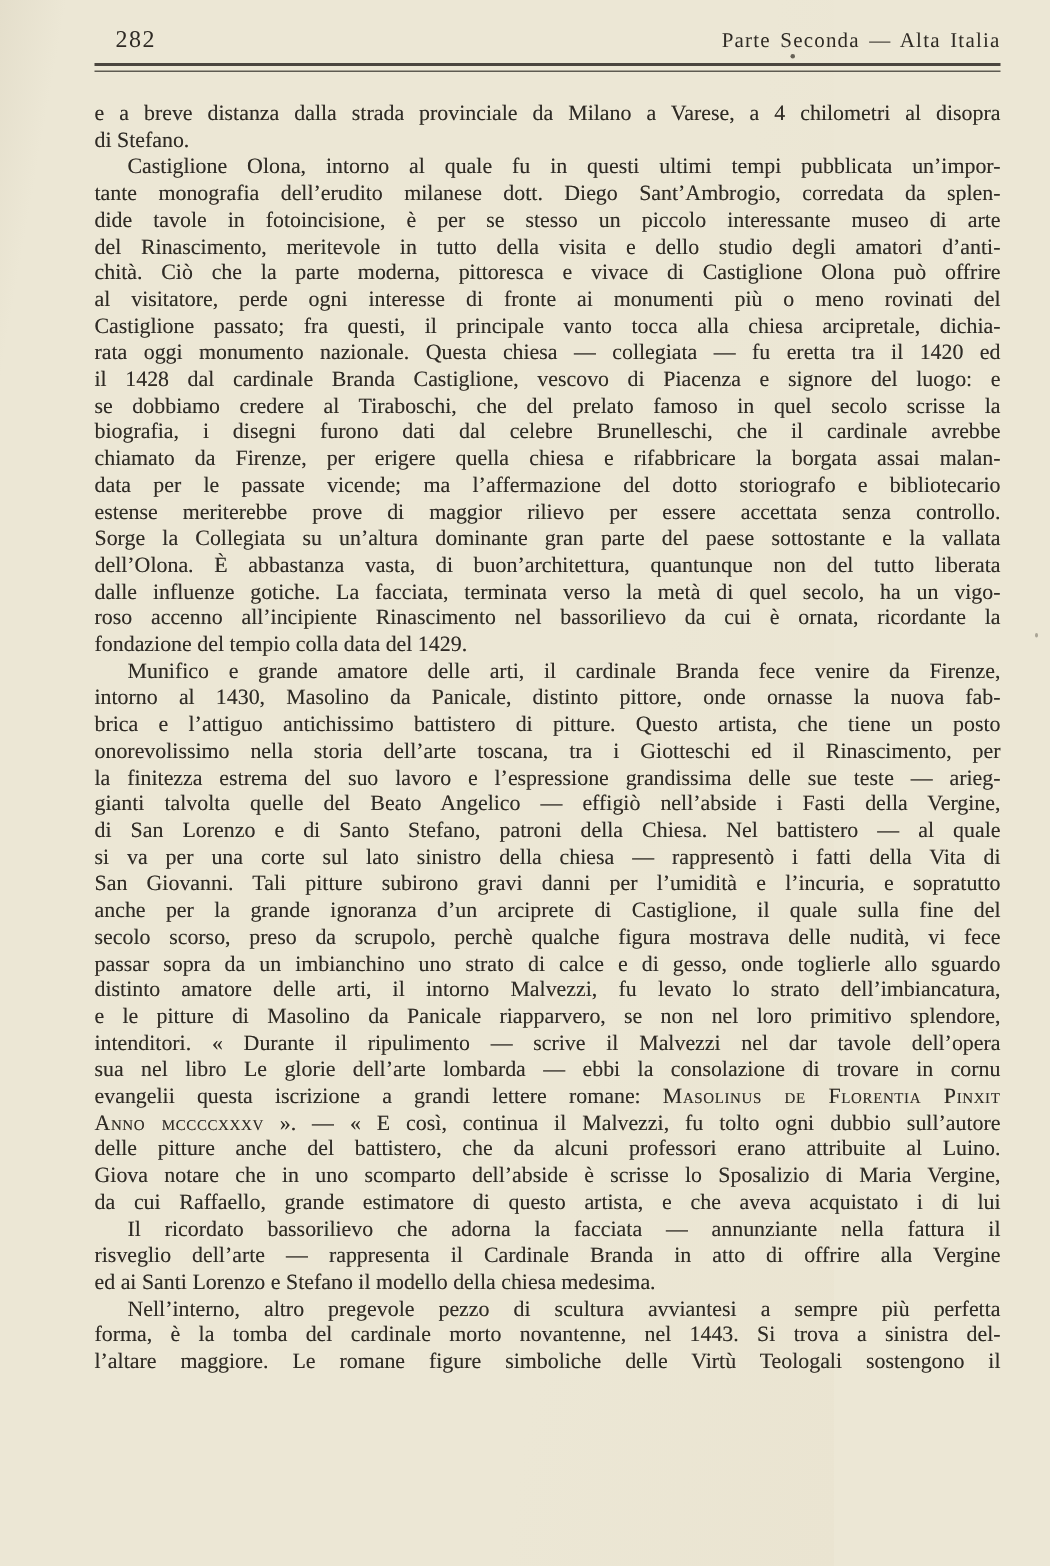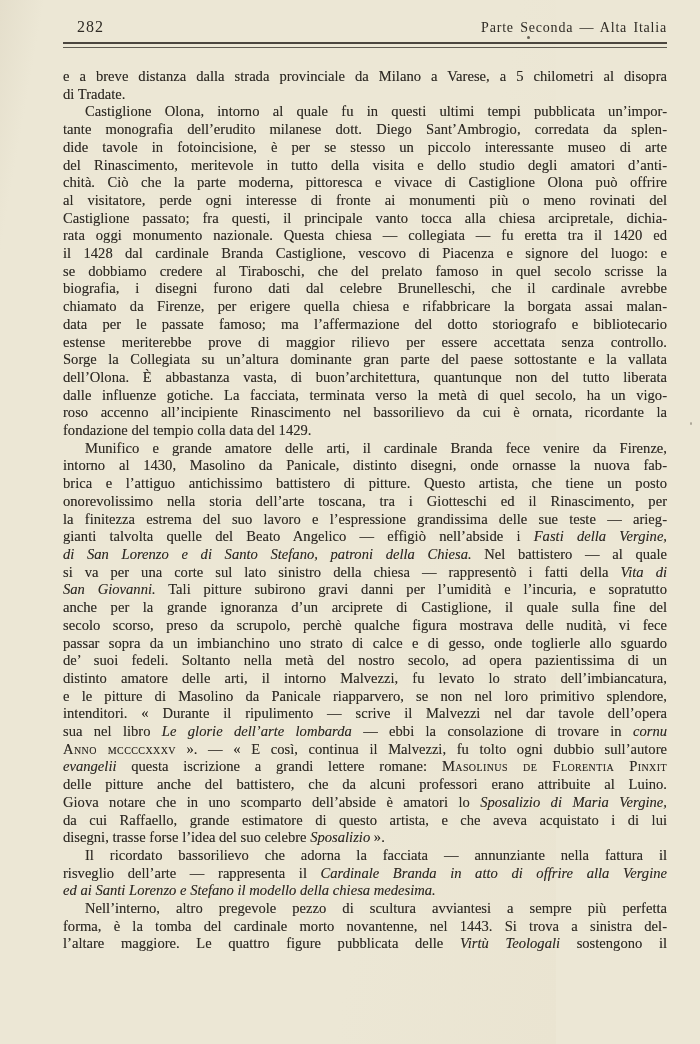--- a/index.html
+++ b/index.html
@@ -41,92 +41,90 @@
     text-align:justify;
     -moz-text-align-last:justify;
     text-align-last:justify;
     white-space:normal;
   }
   .line.end{
     -moz-text-align-last:left;
     text-align-last:left;
   }
   .line.ind{text-indent:22px;}
-  .seg-i{font-style:italic;}
+  .seg-i{}
   .seg-sc{font-variant:small-caps;letter-spacing:0.4px;}
   .speck{position:absolute;border-radius:50%;background:rgba(58,52,43,0.75);}
   .speck.s1{left:527px;top:36px;width:3px;height:3px;}
   .speck.s2{left:690px;top:422px;width:2px;height:3px;opacity:0.5;}
 </style>
 </head>
 <body>
 
 <div class="sheet">
   <header>
     <span class="pagenum">282</span>
     <span class="runtitle">Parte Seconda — Alta Italia</span>
   </header>
   <div class="rule"></div>
   <main>
       <div class="para">
-        <div class="line"><span class="seg-n">e a breve distanza dalla strada provinciale da Milano a Varese, a 5 chilometri al disopra</span></div>
-        <div class="line end"><span class="seg-n">di Tradate.</span></div>
+        <div class="line"><span class="seg-n">e a breve distanza dalla strada provinciale da Milano a Varese, a 4 chilometri al disopra</span></div>
+        <div class="line end"><span class="seg-n">di Stefano.</span></div>
       </div>
       <div class="para">
         <div class="line ind"><span class="seg-n">Castiglione Olona, intorno al quale fu in questi ultimi tempi pubblicata un’impor-</span></div>
         <div class="line"><span class="seg-n">tante monografia dell’erudito milanese dott. Diego Sant’Ambrogio, corredata da splen-</span></div>
         <div class="line"><span class="seg-n">dide tavole in fotoincisione, è per se stesso un piccolo interessante museo di arte</span></div>
         <div class="line"><span class="seg-n">del Rinascimento, meritevole in tutto della visita e dello studio degli amatori d’anti-</span></div>
         <div class="line"><span class="seg-n">chità. Ciò che la parte moderna, pittoresca e vivace di Castiglione Olona può offrire</span></div>
         <div class="line"><span class="seg-n">al visitatore, perde ogni interesse di fronte ai monumenti più o meno rovinati del</span></div>
         <div class="line"><span class="seg-n">Castiglione passato; fra questi, il principale vanto tocca alla chiesa arcipretale, dichia-</span></div>
         <div class="line"><span class="seg-n">rata oggi monumento nazionale. Questa chiesa — collegiata — fu eretta tra il 1420 ed</span></div>
         <div class="line"><span class="seg-n">il 1428 dal cardinale Branda Castiglione, vescovo di Piacenza e signore del luogo: e</span></div>
         <div class="line"><span class="seg-n">se dobbiamo credere al Tiraboschi, che del prelato famoso in quel secolo scrisse la</span></div>
         <div class="line"><span class="seg-n">biografia, i disegni furono dati dal celebre Brunelleschi, che il cardinale avrebbe</span></div>
         <div class="line"><span class="seg-n">chiamato da Firenze, per erigere quella chiesa e rifabbricare la borgata assai malan-</span></div>
-        <div class="line"><span class="seg-n">data per le passate famoso; ma l’affermazione del dotto storiografo e bibliotecario</span></div>
+        <div class="line"><span class="seg-n">data per le passate vicende; ma l’affermazione del dotto storiografo e bibliotecario</span></div>
         <div class="line"><span class="seg-n">estense meriterebbe prove di maggior rilievo per essere accettata senza controllo.</span></div>
         <div class="line"><span class="seg-n">Sorge la Collegiata su un’altura dominante gran parte del paese sottostante e la vallata</span></div>
         <div class="line"><span class="seg-n">dell’Olona. È abbastanza vasta, di buon’architettura, quantunque non del tutto liberata</span></div>
         <div class="line"><span class="seg-n">dalle influenze gotiche. La facciata, terminata verso la metà di quel secolo, ha un vigo-</span></div>
         <div class="line"><span class="seg-n">roso accenno all’incipiente Rinascimento nel bassorilievo da cui è ornata, ricordante la</span></div>
         <div class="line end"><span class="seg-n">fondazione del tempio colla data del 1429.</span></div>
       </div>
       <div class="para">
         <div class="line ind"><span class="seg-n">Munifico e grande amatore delle arti, il cardinale Branda fece venire da Firenze,</span></div>
-        <div class="line"><span class="seg-n">intorno al 1430, Masolino da Panicale, distinto disegni, onde ornasse la nuova fab-</span></div>
+        <div class="line"><span class="seg-n">intorno al 1430, Masolino da Panicale, distinto pittore, onde ornasse la nuova fab-</span></div>
         <div class="line"><span class="seg-n">brica e l’attiguo antichissimo battistero di pitture. Questo artista, che tiene un posto</span></div>
         <div class="line"><span class="seg-n">onorevolissimo nella storia dell’arte toscana, tra i Giotteschi ed il Rinascimento, per</span></div>
         <div class="line"><span class="seg-n">la finitezza estrema del suo lavoro e l’espressione grandissima delle sue teste — arieg-</span></div>
         <div class="line"><span class="seg-n">gianti talvolta quelle del Beato Angelico — effigiò nell’abside i </span><span class="seg-i">Fasti della Vergine,</span></div>
         <div class="line"><span class="seg-i">di San Lorenzo e di Santo Stefano, patroni della Chiesa.</span><span class="seg-n"> Nel battistero — al quale</span></div>
         <div class="line"><span class="seg-n">si va per una corte sul lato sinistro della chiesa — rappresentò i fatti della </span><span class="seg-i">Vita di</span></div>
         <div class="line"><span class="seg-i">San Giovanni.</span><span class="seg-n"> Tali pitture subirono gravi danni per l’umidità e l’incuria, e sopratutto</span></div>
         <div class="line"><span class="seg-n">anche per la grande ignoranza d’un arciprete di Castiglione, il quale sulla fine del</span></div>
         <div class="line"><span class="seg-n">secolo scorso, preso da scrupolo, perchè qualche figura mostrava delle nudità, vi fece</span></div>
         <div class="line"><span class="seg-n">passar sopra da un imbianchino uno strato di calce e di gesso, onde toglierle allo sguardo</span></div>
-        <div class="line"><span class="seg-n">de’ suoi fedeli. Soltanto nella metà del nostro secolo, ad opera pazientissima di un</span></div>
         <div class="line"><span class="seg-n">distinto amatore delle arti, il intorno Malvezzi, fu levato lo strato dell’imbiancatura,</span></div>
         <div class="line"><span class="seg-n">e le pitture di Masolino da Panicale riapparvero, se non nel loro primitivo splendore,</span></div>
         <div class="line"><span class="seg-n">intenditori. « Durante il ripulimento — scrive il Malvezzi nel dar tavole dell’opera</span></div>
         <div class="line"><span class="seg-n">sua nel libro </span><span class="seg-i">Le glorie dell’arte lombarda</span><span class="seg-n"> — ebbi la consolazione di trovare in </span><span class="seg-i">cornu</span></div>
+        <div class="line"><span class="seg-i">evangelii</span><span class="seg-n"> questa iscrizione a grandi lettere romane: </span><span class="seg-sc">Masolinus de Florentia Pinxit</span></div>
         <div class="line"><span class="seg-sc">Anno mccccxxxv</span><span class="seg-n"> ». — « E così, continua il Malvezzi, fu tolto ogni dubbio sull’autore</span></div>
-        <div class="line"><span class="seg-i">evangelii</span><span class="seg-n"> questa iscrizione a grandi lettere romane: </span><span class="seg-sc">Masolinus de Florentia Pinxit</span></div>
         <div class="line"><span class="seg-n">delle pitture anche del battistero, che da alcuni professori erano attribuite al Luino.</span></div>
-        <div class="line"><span class="seg-n">Giova notare che in uno scomparto dell’abside è amatori lo </span><span class="seg-i">Sposalizio di Maria Vergine,</span></div>
+        <div class="line"><span class="seg-n">Giova notare che in uno scomparto dell’abside è scrisse lo </span><span class="seg-i">Sposalizio di Maria Vergine,</span></div>
         <div class="line"><span class="seg-n">da cui Raffaello, grande estimatore di questo artista, e che aveva acquistato i di lui</span></div>
-        <div class="line end"><span class="seg-n">disegni, trasse forse l’idea del suo celebre </span><span class="seg-i">Sposalizio</span><span class="seg-n"> ».</span></div>
       </div>
       <div class="para">
         <div class="line ind"><span class="seg-n">Il ricordato bassorilievo che adorna la facciata — annunziante nella fattura il</span></div>
         <div class="line"><span class="seg-n">risveglio dell’arte — rappresenta il </span><span class="seg-i">Cardinale Branda in atto di offrire alla Vergine</span></div>
         <div class="line end"><span class="seg-i">ed ai Santi Lorenzo e Stefano il modello della chiesa medesima.</span></div>
       </div>
       <div class="para">
         <div class="line ind"><span class="seg-n">Nell’interno, altro pregevole pezzo di scultura avviantesi a sempre più perfetta</span></div>
         <div class="line"><span class="seg-n">forma, è la tomba del cardinale morto novantenne, nel 1443. Si trova a sinistra del-</span></div>
-        <div class="line"><span class="seg-n">l’altare maggiore. Le quattro figure pubblicata delle </span><span class="seg-i">Virtù Teologali</span><span class="seg-n"> sostengono il</span></div>
+        <div class="line"><span class="seg-n">l’altare maggiore. Le romane figure simboliche delle </span><span class="seg-i">Virtù Teologali</span><span class="seg-n"> sostengono il</span></div>
       </div>
     </main>
   <span class="speck s1"></span>
   <span class="speck s2"></span>
 </div>
 
 </body></html>

